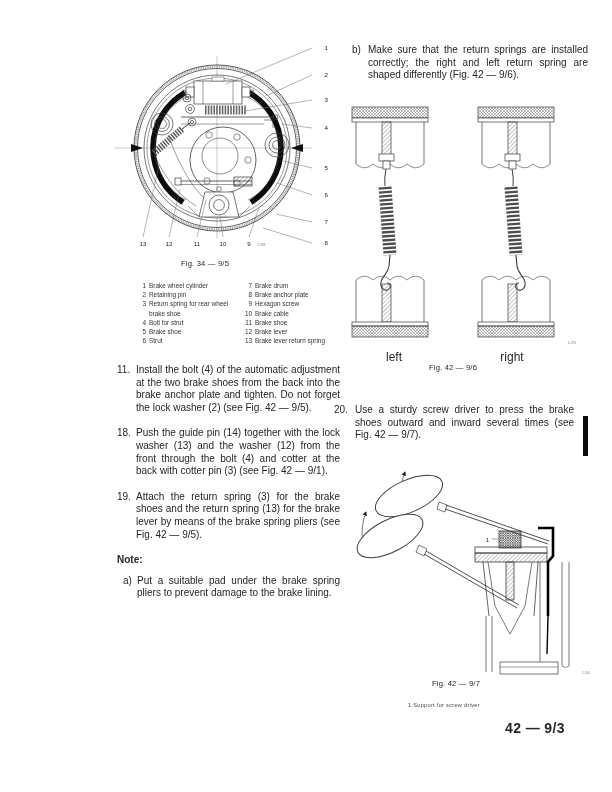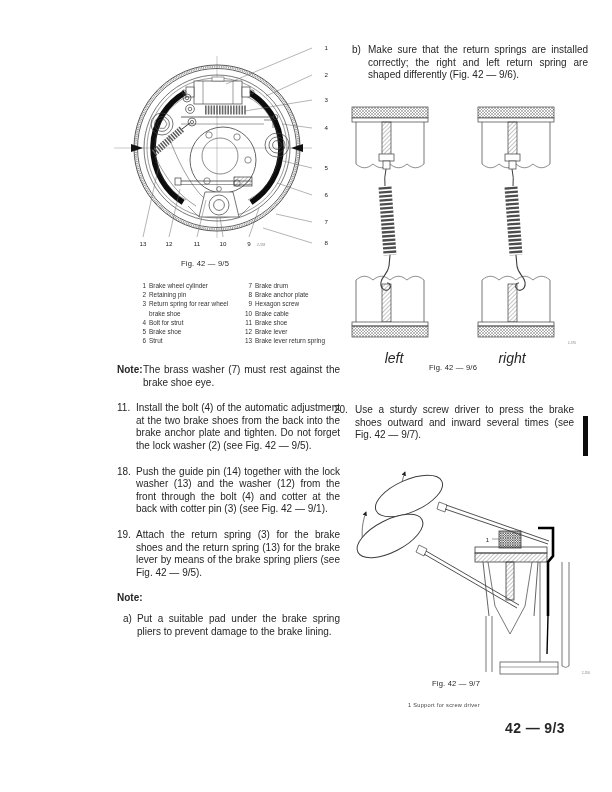--- a/index.html
+++ b/index.html
@@ -8,21 +8,21 @@
   .abs{position:absolute;}
   .txt{font-size:10px;line-height:12.6px;text-align:justify;}
   .hang{margin:0 0 13px 0;padding-left:19px;text-indent:-19px;}
   .mk{display:inline-block;width:19px;text-indent:0;}
   .hangN{margin:0 0 13px 0;padding-left:26px;text-indent:-26px;}
   .mkN{display:inline-block;width:26px;text-indent:0;font-weight:bold;}
   .hangA{margin:0 0 0 6px;padding-left:14px;text-indent:-14px;}
   .mkA{display:inline-block;width:14px;text-indent:0;}
   .noteSolo{margin:0 0 8px 0;font-weight:bold;}
   .cap{font-size:7.6px;letter-spacing:.2px;text-align:center;white-space:nowrap;}
-  .sideLabel{font-size:14px;text-align:center;font-style:italic;}
+  .sideLabel{font-size:12px;text-align:center;}
   .legend{display:flex;font-size:6.4px;line-height:9.2px;color:#333;}
   .lrow{display:flex;}
   .ln{flex:none;text-align:right;margin-right:3px;}
   .c1 .ln{width:7px;} .c1 .lt{width:86px;}
   .c2 .ln{width:13px;} .c2 .lt{width:98px;}
   .c2{margin-left:4px;}
   .footnote{font-size:5.6px;letter-spacing:.3px;color:#444;white-space:nowrap;}
   .pagenum{font-weight:bold;font-size:14px;letter-spacing:.4px;text-align:right;}
   .blackbar{background:#0d0d0d;}
   svg{display:block;}
@@ -142,21 +142,21 @@
       <text x="222" y="211" text-anchor="end">8</text>
       <text x="37" y="212" text-anchor="middle">13</text>
       <text x="63" y="212" text-anchor="middle">12</text>
       <text x="91" y="212" text-anchor="middle">11</text>
       <text x="117" y="212" text-anchor="middle">10</text>
       <text x="143" y="212" text-anchor="middle">9</text>
       <text x="151" y="212" font-size="3.2" fill="#888">Z-358</text>
     </g>
   </svg>
 
-  <div class="abs cap" style="left:155px;top:259px;width:100px;">Fig. 42 — 9/5</div>
+  <div class="abs cap" style="left:155px;top:259px;width:100px;">Fig. 34 — 9/5</div>
 
   <div class="abs legend" style="left:139px;top:281px;">
     <div class="c1">
       <div class="lrow">
           <span class="ln">1</span>
           <span class="lt">Brake wheel cylinder</span>
         </div>
       <div class="lrow">
           <span class="ln">2</span>
           <span class="lt">Retaining pin</span>
@@ -204,21 +204,20 @@
           <span class="lt">Brake lever</span>
         </div>
       <div class="lrow">
           <span class="ln">13</span>
           <span class="lt">Brake lever return spring</span>
         </div>
     </div>
   </div>
 
   <div class="abs txt" style="left:117px;top:364px;width:223px;">
-    <p class="hangN"><span class="mkN">Note:</span><span>The brass washer (7) must rest against the brake shoe eye.</span></p>
     <p class="hang"><span class="mk">11.</span><span>Install the bolt (4) of the automatic adjustment at the two brake shoes from the back into the brake anchor plate and tighten. Do not forget the lock washer (2) (see Fig. 42 — 9/5).</span></p>
     <p class="hang"><span class="mk">18.</span><span>Push the guide pin (14) together with the lock washer (13) and the washer (12) from the front through the bolt (4) and cotter at the back with cotter pin (3) (see Fig. 42 — 9/1).</span></p>
     <p class="hang"><span class="mk">19.</span><span>Attach the return spring (3) for the brake shoes and the return spring (13) for the brake lever by means of the brake spring pliers (see Fig. 42 — 9/5).</span></p>
     <p class="noteSolo">Note:</p>
     <p class="hangA"><span class="mkA">a)</span><span>Put a suitable pad under the brake spring pliers to prevent damage to the brake lining.</span></p>
   </div>
 
   <div class="abs txt" style="left:352px;top:44px;width:236px;">
     <p class="hang" style="padding-left:16px;text-indent:-16px;margin:0;"><span class="mk" style="width:16px;">b)</span><span>Make sure that the return springs are installed correctly; the right and left return spring are shaped differently (Fig. 42 — 9/6).</span></p>
   </div>

